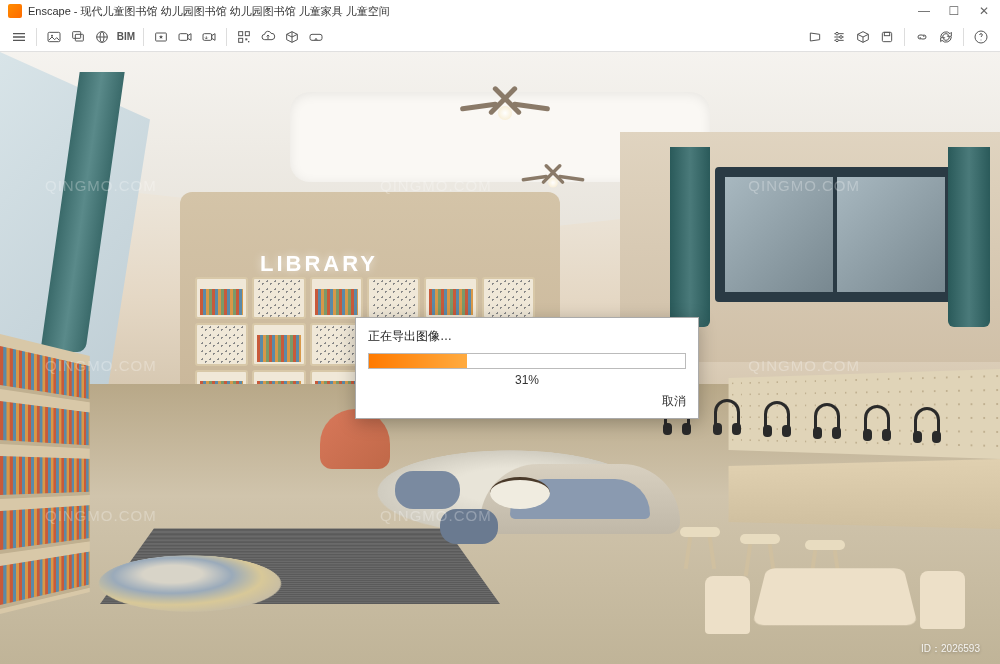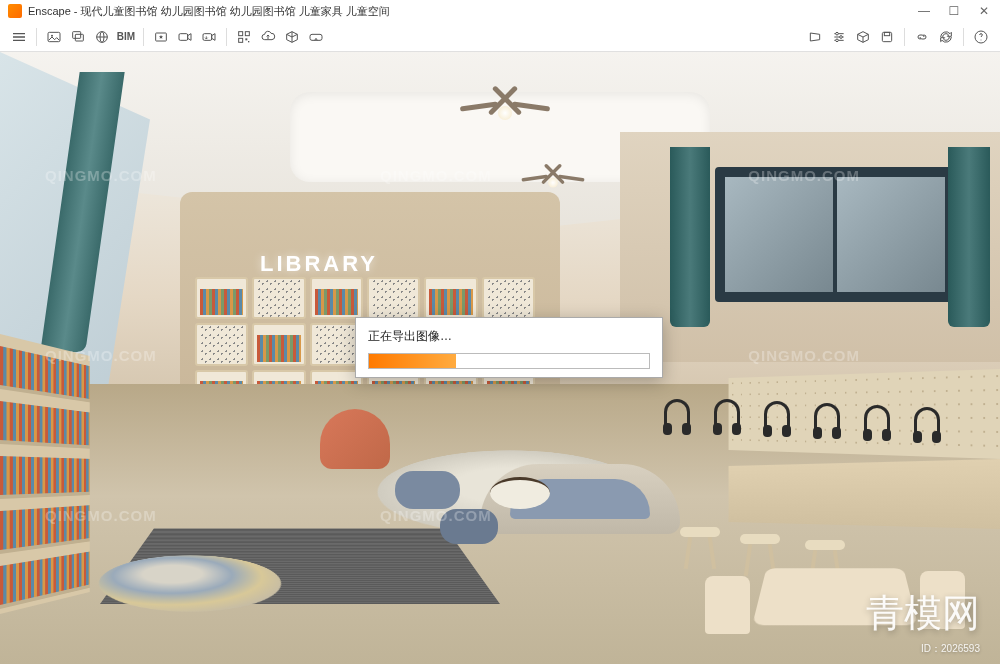--- a/index.html
+++ b/index.html
@@ -472,23 +472,24 @@
       height: 58px;
       background: #ede0c8;
       border-radius: 8px 8px 4px 4px;
     }
     .kc1 { bottom: 35px; right: 35px; }
     .kc2 { bottom: 30px; right: 250px; }
     .watermark {
       position: absolute;
       color: rgba(255,255,255,0.28);
       font-size: 15px;
-      font-weight: 700;
+      font-weight: 400;
       letter-spacing: 1px;
       pointer-events: none;
+      margin-top: 10px;
     }
     .wm1 { top: 115px; left: 45px; }
     .wm2 { top: 115px; left: 380px; }
     .wm3 { top: 115px; right: 140px; }
     .wm4 { top: 295px; left: 45px; }
     .wm5 { top: 295px; right: 140px; }
     .wm6 { bottom: 140px; left: 45px; }
     .wm7 { bottom: 140px; left: 380px; }
     .brand-logo {
       position: absolute;
@@ -515,21 +516,21 @@
       width: 12px;
       height: 8px;
       background: #ff8c00;
       clip-path: polygon(0 0, 100% 0, 50% 100%);
     }
     
     .progress-dialog {
       position: absolute;
       top: 265px;
       left: 355px;
-      width: 308px;
+      width: 344px;
       background: #ffffff;
       border: 1px solid #aaa;
       box-shadow: 0 4px 16px rgba(0,0,0,0.25);
       padding: 10px 12px 8px 12px;
       font-size: 12px;
     }
     .progress-title {
       margin-bottom: 8px;
       color: #222;
     }
@@ -802,22 +803,23 @@
   <div class="kids-chair kc1"></div>
   <div class="kids-chair kc2"></div>
 
   <div class="watermark wm1">QINGMO.COM</div>
   <div class="watermark wm2">QINGMO.COM</div>
   <div class="watermark wm3">QINGMO.COM</div>
   <div class="watermark wm4">QINGMO.COM</div>
   <div class="watermark wm5">QINGMO.COM</div>
   <div class="watermark wm6">QINGMO.COM</div>
   <div class="watermark wm7">QINGMO.COM</div>
-  <div class="brand-logo">青模网</div>
   <div class="brand-id">ID：2026593</div>
 
   <div class="progress-dialog">
     <div class="progress-title">正在导出图像…</div>
     <div class="progress-bar-bg">
       <div class="progress-bar-fill"></div>
     </div>
+    <div class="progress-percent">31%</div>
+    <div class="progress-cancel">取消</div>
   </div>
 </div>
 
 </body></html>

